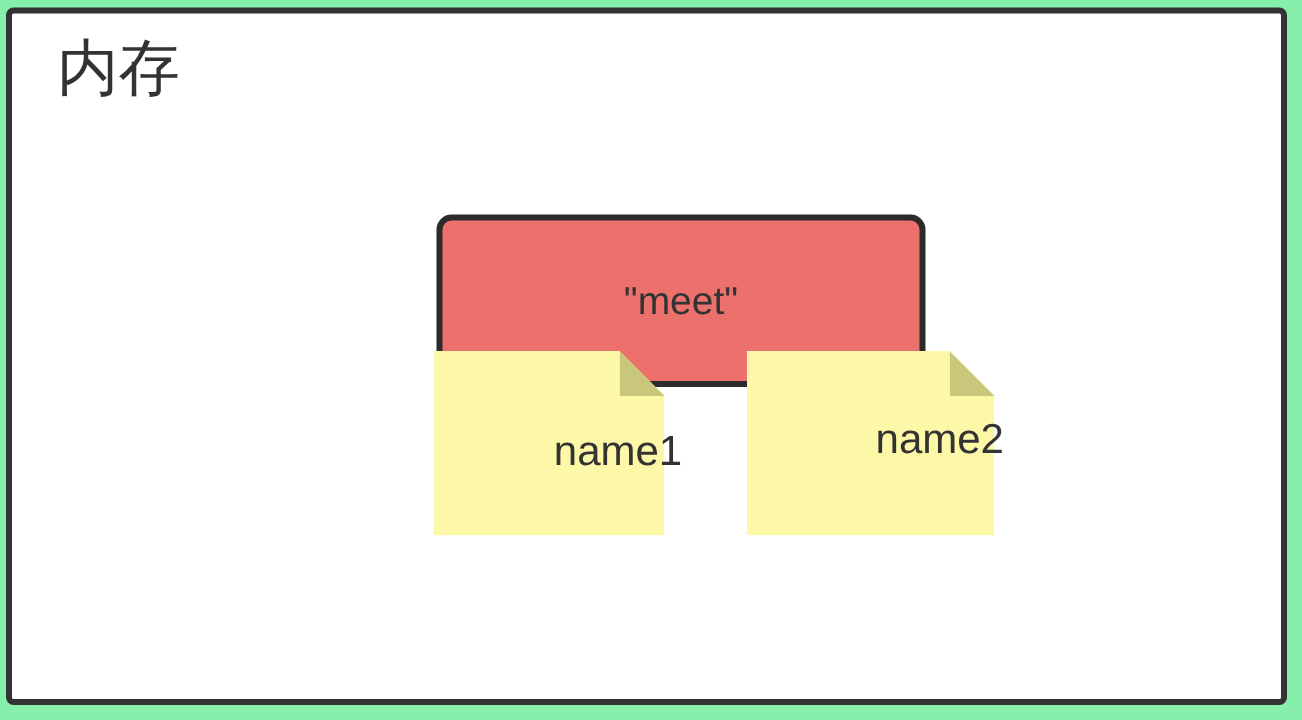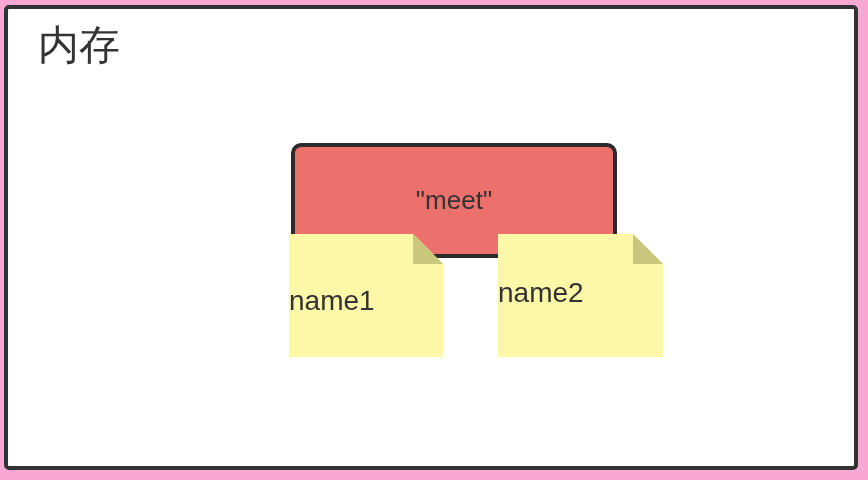--- a/index.html
+++ b/index.html
@@ -5,21 +5,21 @@
   html, body {
     margin: 0;
     padding: 0;
     background: #ffffff;
     font-family: "Liberation Sans", "DejaVu Sans", sans-serif;
   }
   .stage {
     position: relative;
     width: 868px;
     height: 480px;
-    background: #f9a8d4;
+    background: #86efac;
     overflow: hidden;
     color: #333333;
   }
   .frame {
     position: absolute;
     left: 4px;
     top: 5px;
     width: 854px;
     height: 465px;
     box-sizing: border-box;
@@ -74,24 +74,26 @@
     right: 0;
     width: 30px;
     height: 30px;
     background: #C9C77B;
     clip-path: polygon(0 0, 100% 100%, 0 100%);
   }
   .note-label {
     position: absolute;
     left: 0;
     width: 100%;
+    text-align: center;
     font-size: 28px;
     line-height: 1;
     color: #333333;
     white-space: nowrap;
+    padding-left: 46px;
   }
   .note-1 .note-label { top: 53px; }
   .note-2 .note-label { top: 45px; }
 </style>
 </head>
 <body>
 
 <div class="stage">
 
   <div class="frame"></div>

